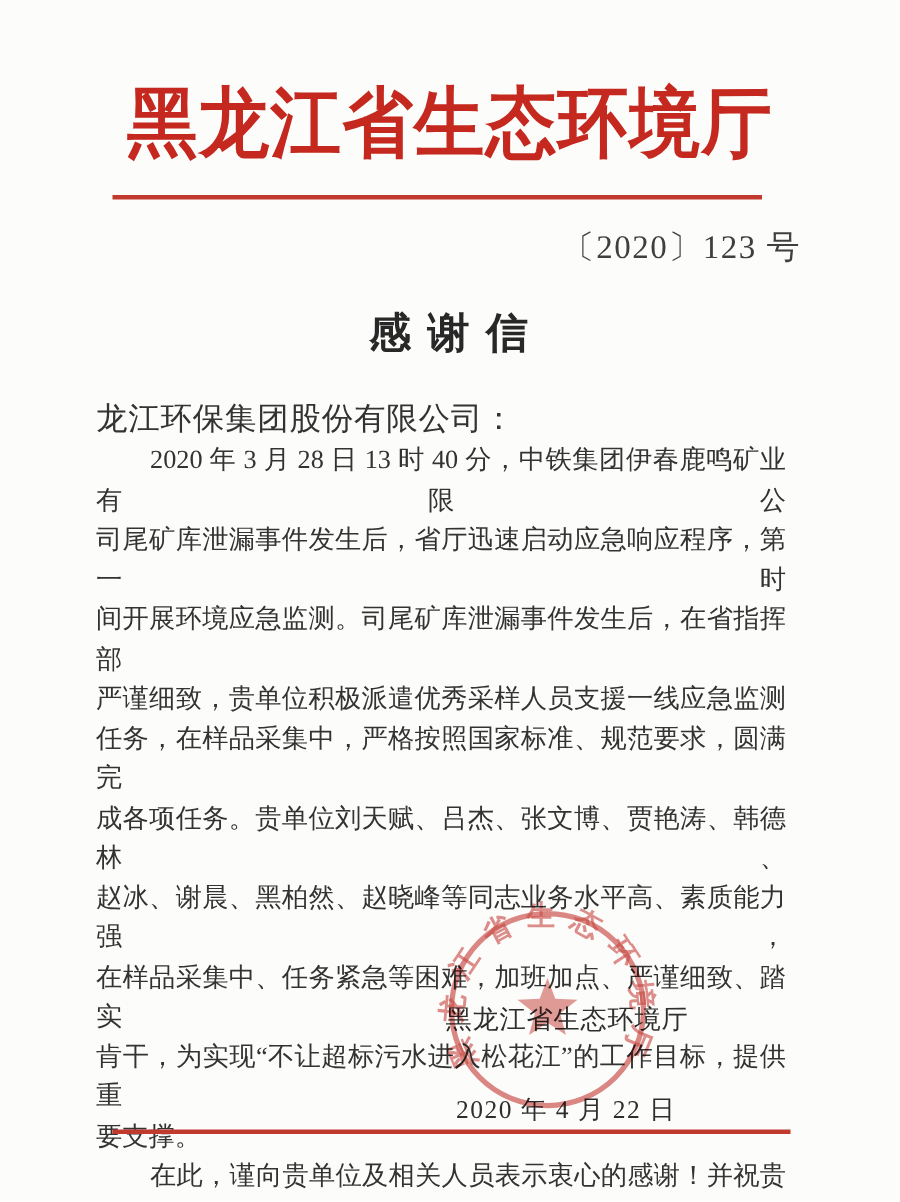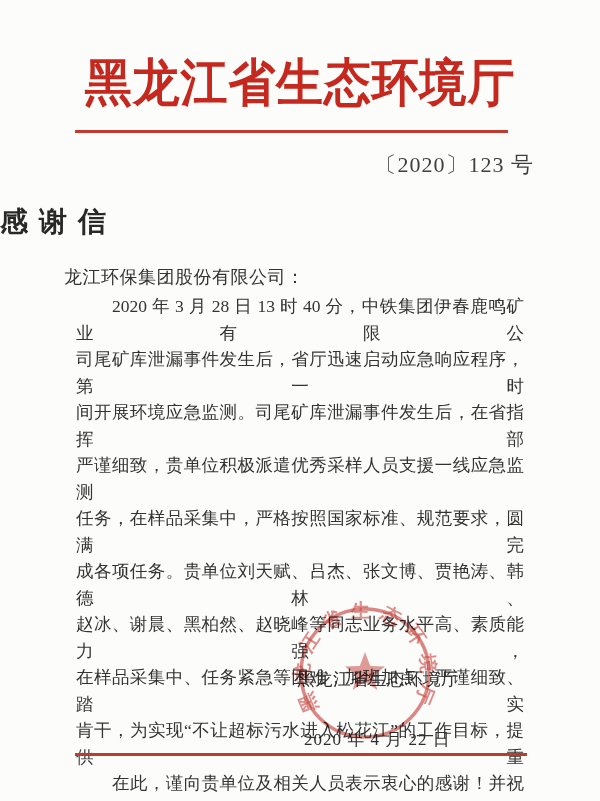--- a/index.html
+++ b/index.html
@@ -19,32 +19,32 @@
   }
   .rule-top {
     position:absolute; left:75px; top:130px; width:433px; height:3px;
     background:var(--rule-red,#c23a2e);
   }
   .doc-number {
     position:absolute; top:150px; right:66px;
     font-size:22px; color:#3f3f3f; letter-spacing:1px;
   }
   .title {
-    position:absolute; top:203px; left:0; width:600px; text-align:left;
+    position:absolute; top:203px; left:0; width:600px; text-align:center;
     font-size:28px; font-weight:700; color:#282828; letter-spacing:2px;
   }
   .salutation {
     position:absolute; top:265px; left:64px;
-    font-size:18px; color:#333333; letter-spacing:0.5px;
+    font-size:21px; color:#333333; letter-spacing:0.5px;
   }
   .body-text {
     position:absolute; top:293px; left:64px; width:460px;
     font-size:17.5px; line-height:26.5px; color:var(--text,#333333);
   }
-  .line { text-align:justify; text-align-last:justify;margin-left:12px; }
+  .line { text-align:justify; text-align-last:justify; }
   .line.indent { text-indent:36px; }
   .line.open { text-align-last:left; }
   .sig-agency {
     position:absolute; top:667px; left:297px;
     font-size:17.5px; color:#2e2e2e; letter-spacing:0.5px; z-index:1;
   }
   .sig-date {
     position:absolute; top:728px; left:304px;
     font-size:17px; color:#2e2e2e; letter-spacing:1px; z-index:1;
   }
@@ -80,20 +80,21 @@
   <div class="body-text">
     <div class="line indent">2020 年 3 月 28 日 13 时 40 分，中铁集团伊春鹿鸣矿业有限公</div>
     <div class="line">司尾矿库泄漏事件发生后，省厅迅速启动应急响应程序，第一时</div>
     <div class="line">间开展环境应急监测。司尾矿库泄漏事件发生后，在省指挥部</div>
     <div class="line">严谨细致，贵单位积极派遣优秀采样人员支援一线应急监测</div>
     <div class="line">任务，在样品采集中，严格按照国家标准、规范要求，圆满完</div>
     <div class="line">成各项任务。贵单位刘天赋、吕杰、张文博、贾艳涛、韩德林、</div>
     <div class="line">赵冰、谢晨、黑柏然、赵晓峰等同志业务水平高、素质能力强，</div>
     <div class="line">在样品采集中、任务紧急等困难，加班加点、严谨细致、踏实</div>
     <div class="line">肯干，为实现“不让超标污水进入松花江”的工作目标，提供重</div>
+    <div class="line open">要支撑。</div>
     <div class="line indent">在此，谨向贵单位及相关人员表示衷心的感谢！并祝贵单</div>
 
   </div>
 
   <div class="sig-agency">黑龙江省生态环境厅</div>
 
   <div class="sig-date">2020 年 4 月 22 日</div>
 
   <svg class="seal" viewBox="0 0 170 170" xmlns="http://www.w3.org/2000/svg">
     <circle class="ring" cx="85" cy="85" r="64"></circle>

